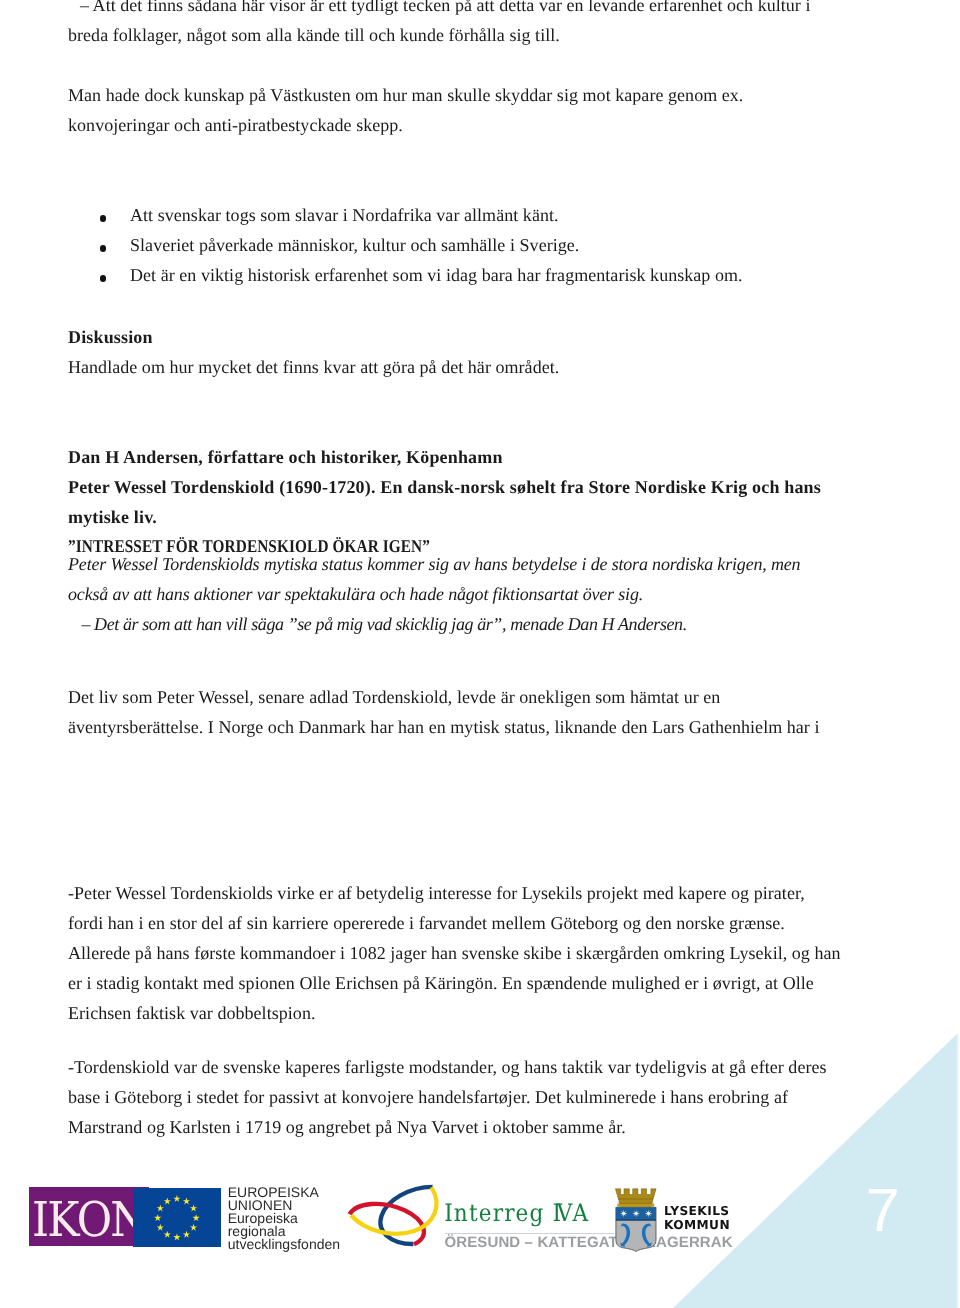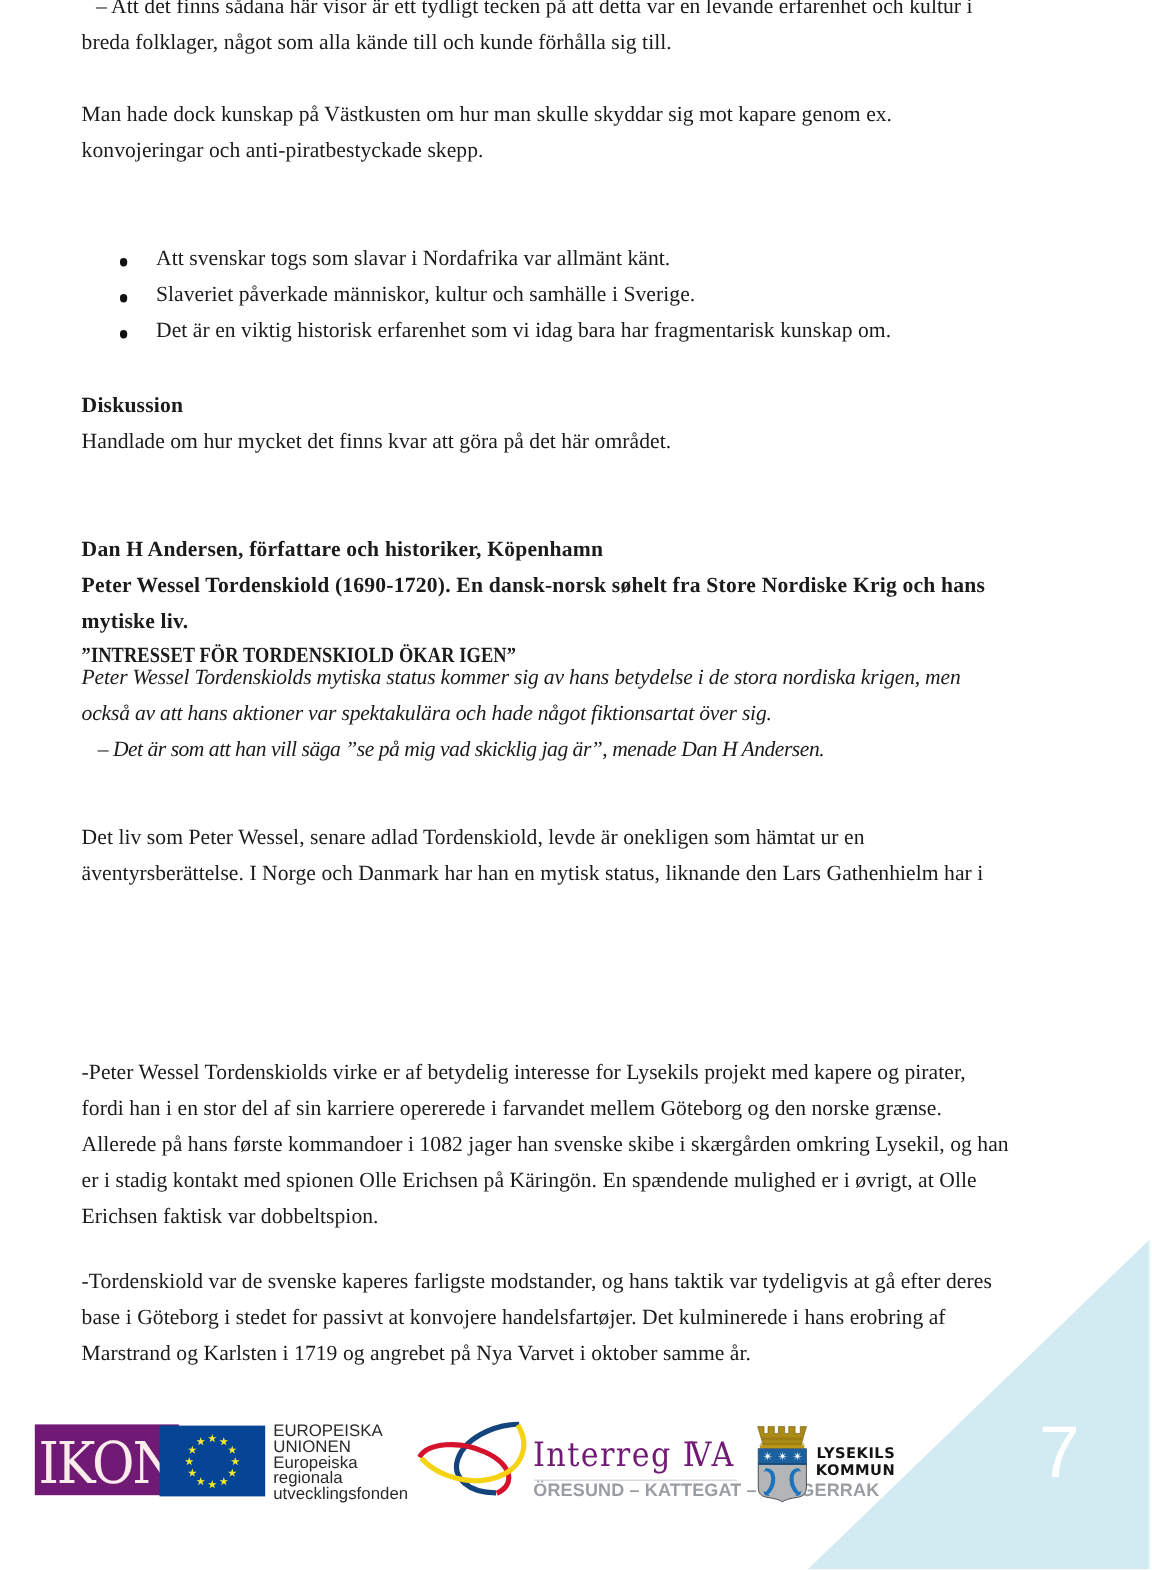--- a/index.html
+++ b/index.html
@@ -44,29 +44,29 @@
     color:#fbeceb;letter-spacing:-1.7px;white-space:pre;}
 
   .eu-flag{position:absolute;left:133px;top:8px;width:88px;height:59px;background:#064496;}
   .eu-text{position:absolute;left:227.7px;top:5.6px;width:120px;
     font-family:"Liberation Sans",sans-serif;font-size:14px;line-height:13px;color:#2a2a2c;letter-spacing:0.02px;}
   .eu-text span{display:block;white-space:pre;}
 
   .interreg{position:absolute;left:345px;top:2px;width:275px;height:72px;}
   .interreg-mark{position:absolute;left:0px;top:-2px;width:95px;height:70px;overflow:visible;}
   .interreg-word{position:absolute;left:99.2px;top:16.6px;
-    font-family:"DejaVu Serif",serif;font-stretch:condensed;font-size:28px;line-height:28px;
-    color:#701a75;letter-spacing:1.15px;white-space:pre;}
+    font-family:"DejaVu Serif",serif;font-stretch:condensed;font-size:24px;line-height:28px;
+    color:#15803d;letter-spacing:1.15px;white-space:pre;}
   .interreg-word .iv{letter-spacing:-4.2px;padding-right:4.2px;}
   .interreg-rule{position:absolute;left:99.7px;top:51.3px;width:169.5px;height:1px;background:#cfd0d2;}
   .interreg-sub{position:absolute;left:99.4px;top:56.4px;white-space:nowrap;
     font-family:"Liberation Sans",sans-serif;font-size:15px;line-height:9px;font-weight:bold;
     color:#9a9da1;letter-spacing:0.13px;}
 
-  .lysekil{position:absolute;left:628px;top:4px;width:130px;height:72px;text-align:right;}
+  .lysekil{position:absolute;left:612px;top:4px;width:130px;height:72px;}
   .lysekil-shield{position:absolute;left:2.5px;top:3.5px;width:42px;height:64px;overflow:visible;}
   .lysekil-word{position:absolute;left:51.9px;top:21.3px;
     font-family:"DejaVu Sans",sans-serif;font-size:12.2px;font-weight:bold;
     color:#131313;line-height:13.35px;letter-spacing:0.42px;}
   .lysekil-word span{display:block;white-space:pre;}
 </style>
 </head>
 <body>
 
 <div class="page">

